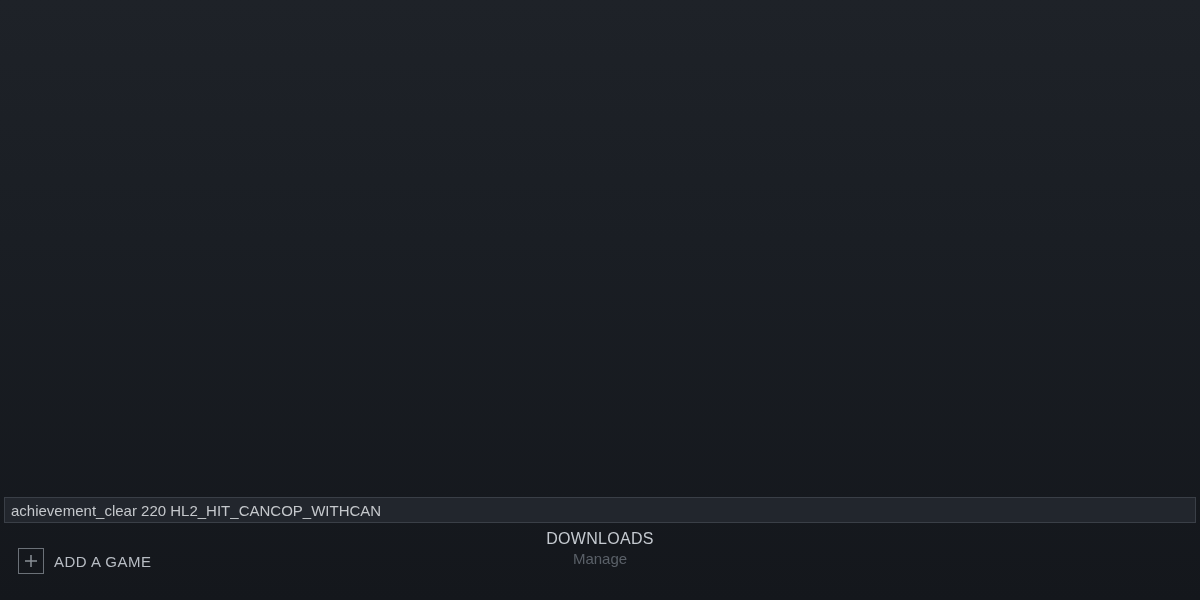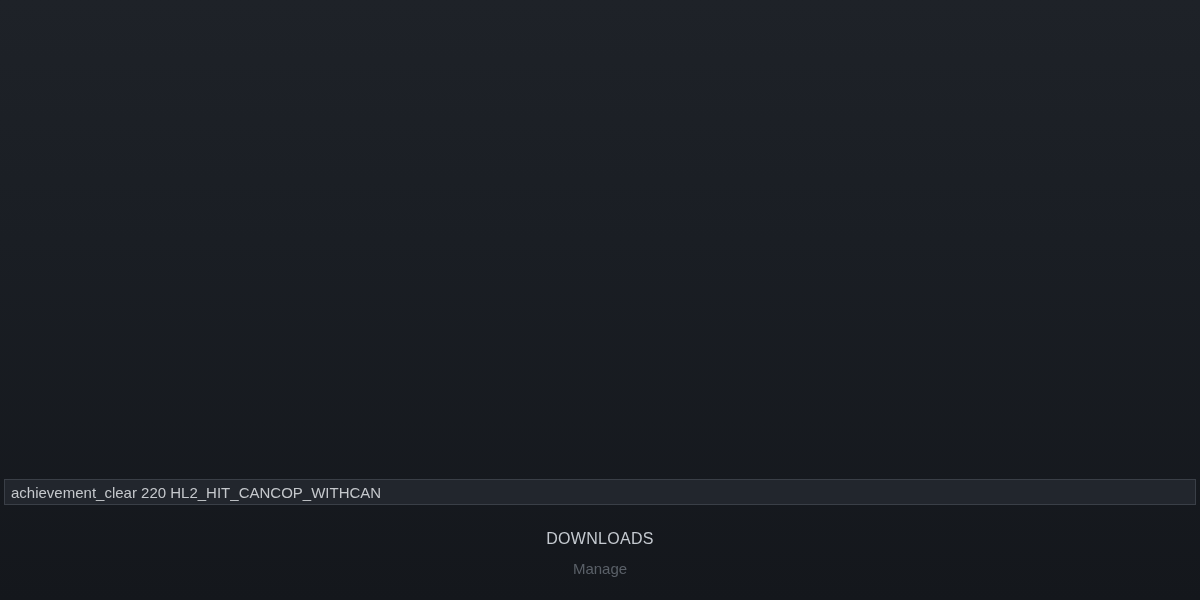--- a/index.html
+++ b/index.html
@@ -16,21 +16,21 @@
       position: relative;
     }
     .main-area {
       width: 100%;
       height: 480px;
     }
     .console-input-wrapper {
       width: 100%;
       padding: 9px 4px;
       position: absolute;
-      top: 470px;
+      top: 488px;
       left: 0;
     }
     .console-input {
       width: 100%;
       height: 26px;
       background: #22262d;
       border: 1px solid #3a3f47;
       color: #c5c8cc;
       font-size: 15px;
       padding: 2px 6px;
@@ -80,31 +80,40 @@
     }
     .downloads-title {
       color: #c5cad0;
       font-size: 16px;
       letter-spacing: 0.3px;
       text-align: right;
     }
     .downloads-subtitle {
       color: #5a6068;
       font-size: 15px;
-      margin-top: 12px;
+      margin-top: 2px;
     }
   </style>
 </head>
 <body>
 
 <div class="main-area"></div>
 
 <div class="console-input-wrapper">
   <input type="text" class="console-input" value="achievement_clear 220 HL2_HIT_CANCOP_WITHCAN" style="">
 </div>
 
 <div class="bottom-bar">
+  <div class="add-game">
+    <div class="plus-icon">
+      <svg width="14" height="14" viewBox="0 0 14 14">
+        <line x1="7" y1="1" x2="7" y2="13" stroke="#8a9097" stroke-width="1.5"></line>
+        <line x1="1" y1="7" x2="13" y2="7" stroke="#8a9097" stroke-width="1.5"></line>
+      </svg>
+    </div>
+    <span class="add-game-label">ADD A GAME</span>
+  </div>
 
   <div class="downloads-section">
     <div class="downloads-title">DOWNLOADS</div>
     <div class="downloads-subtitle">Manage</div>
   </div>
 </div>
 
 </body></html>

